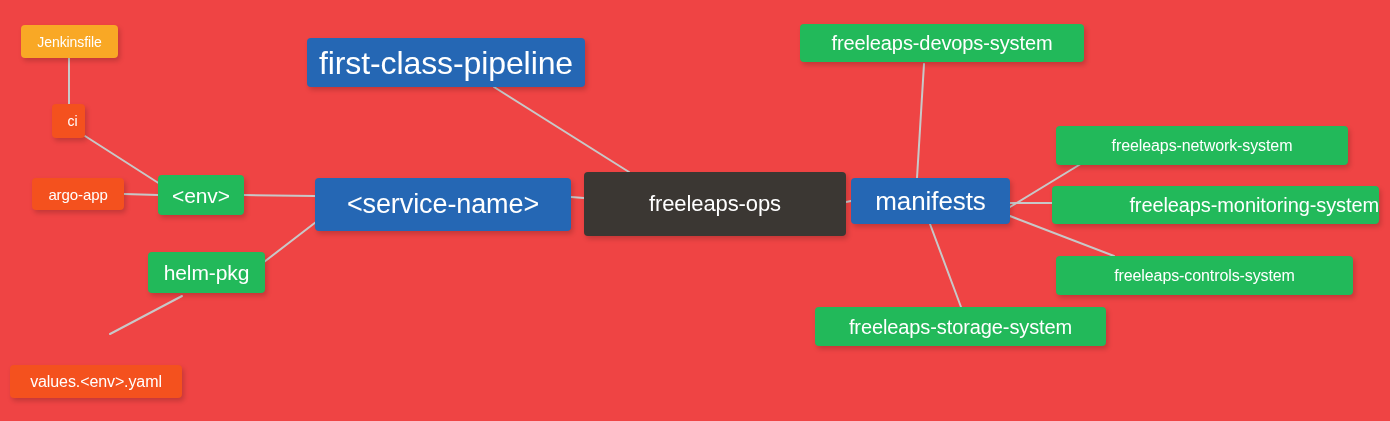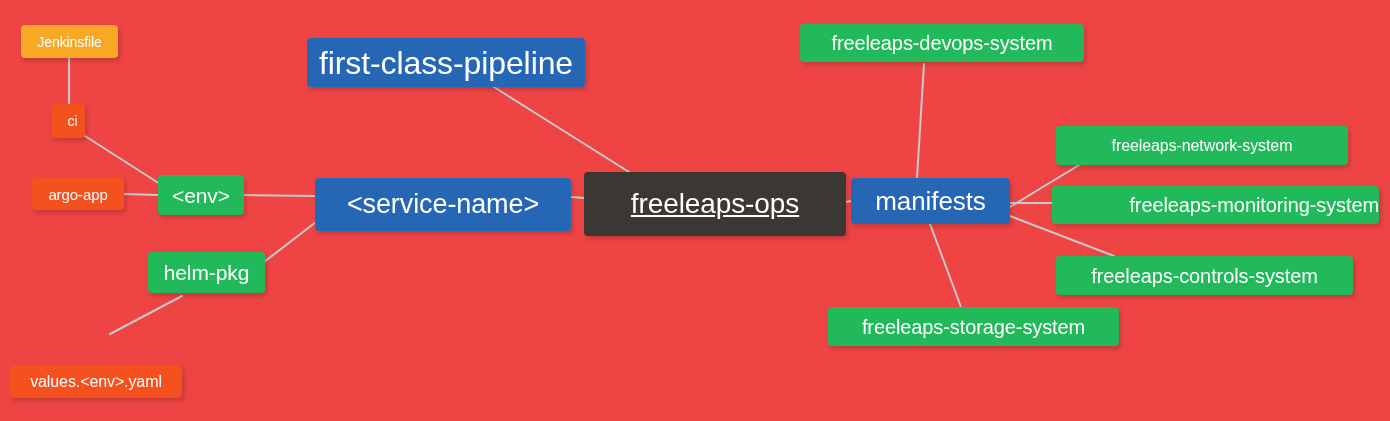--- a/index.html
+++ b/index.html
@@ -86,35 +86,35 @@
       </div>
       <div class="node" style="left: 10px; top: 333px; width: 172px; height: 33px; background: rgb(244, 81, 30); font-size: 16px; margin-top: 32px;">
         <span class="node-label">values.&lt;env&gt;.yaml</span>
       </div>
       <div class="node" style="left: 307px; top: 38px; width: 278px; height: 49px; background: rgb(37, 103, 180); font-size: 32px;">
         <span class="node-label">first-class-pipeline</span>
       </div>
       <div class="node" style="left: 315px; top: 170px; width: 256px; height: 53px; background: rgb(37, 103, 180); font-size: 27px; margin-top: 8px;">
         <span class="node-label">&lt;service-name&gt;</span>
       </div>
-      <div class="node" style="left: 584px; top: 172px; width: 262px; height: 64px; background: rgb(59, 55, 51); font-size: 28px; text-decoration: underline;">
+      <div class="node" style="left: 584px; top: 172px; width: 262px; height: 64px; background: rgb(59, 55, 51); font-size: 22px;">
         <span class="node-label">freeleaps-ops</span>
       </div>
       <div class="node" style="left: 851px; top: 178px; width: 159px; height: 46px; background: rgb(37, 103, 180); font-size: 26px;">
         <span class="node-label">manifests</span>
       </div>
       <div class="node" style="left: 800px; top: 24px; width: 284px; height: 38px; background: rgb(34, 185, 90); font-size: 20px;">
         <span class="node-label">freeleaps-devops-system</span>
       </div>
       <div class="node" style="left: 1056px; top: 126px; width: 292px; height: 39px; background: rgb(34, 185, 90); font-size: 16px;">
         <span class="node-label">freeleaps-network-system</span>
       </div>
       <div class="node" style="left: 1052px; top: 186px; width: 327px; height: 38px; background: rgb(34, 185, 90); font-size: 20px; justify-content: flex-end;">
         <span class="node-label">freeleaps-monitoring-system</span>
       </div>
-      <div class="node" style="left: 1056px; top: 256px; width: 297px; height: 39px; background: rgb(34, 185, 90); font-size: 20px; align-items: center;">
+      <div class="node" style="left: 1056px; top: 256px; width: 297px; height: 39px; background: rgb(34, 185, 90); font-size: 16px; align-items: center;">
         <span class="node-label">freeleaps-controls-system</span>
       </div>
-      <div class="node" style="left: 815px; top: 307px; width: 291px; height: 39px; background: rgb(34, 185, 90); font-size: 20px; margin-left: 13px;">
+      <div class="node" style="left: 815px; top: 307px; width: 291px; height: 39px; background: rgb(34, 185, 90); font-size: 20px;">
         <span class="node-label">freeleaps-storage-system</span>
       </div>
     </div>
 </div>
 
 </body></html>

